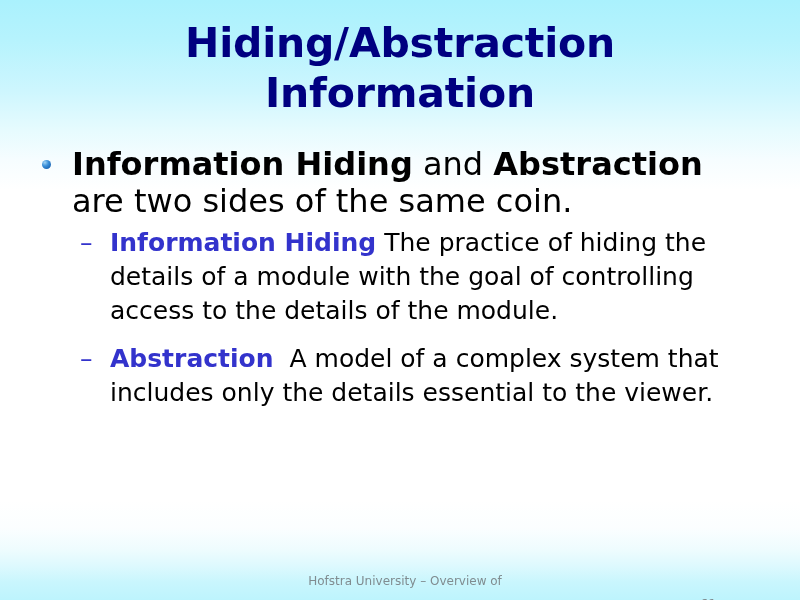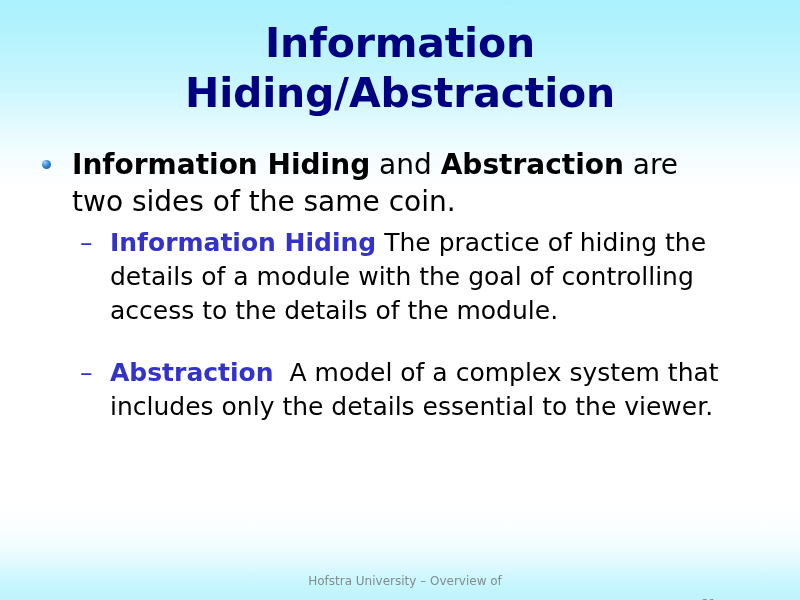--- a/index.html
+++ b/index.html
@@ -63,21 +63,21 @@
   }
 
   
   .bullet-l1 {
     position: relative;
     margin: 0 0 6px 0;
     padding-left: 72px;
     padding-right: 76px;
     color: #000000;
     font-family: "DejaVu Sans", sans-serif;
-    font-size: 28px;
+    font-size: 32px;
     line-height: 37px;
     font-weight: normal;
     text-align: left;
   }
   .bullet-l1 .marker-ball {
     position: absolute;
     left: 42px;
     top: 14px;
     width: 9px;
     height: 9px;
@@ -96,21 +96,21 @@
     padding-right: 28px;
     color: #000000;
     font-family: "DejaVu Sans", sans-serif;
     font-size: 25px;
     line-height: 34px;
     font-weight: normal;
     text-align: left;
     text-indent: -30px;
   }
   .bullet-l2 + .bullet-l2 {
-    margin-top: 28px;
+    margin-top: 14px;
   }
   .bullet-l2 .marker-dash {
     color: #3333cc;
     font-weight: normal;
     display: inline-block;
     width: 30px;
     text-indent: 0;
   }
   .bullet-l2 .lead {
     color: #3333cc;
@@ -153,22 +153,22 @@
     font-size: 13px;
     line-height: 15px;
   }
 </style>
 </head>
 <body>
 
 <div id="slide">
 
   <div id="title-block">
+    <div class="title-line">Hiding/Abstraction</div>
     <div class="title-line">Information</div>
-    <div class="title-line">Hiding/Abstraction</div>
   </div>
 
   <div id="body-block">
 
     <div class="bullet-l1">
       <span class="marker-ball"></span>
       <span class="b1-text"><b>Information Hiding</b><span> and </span><b>Abstraction</b><span> are two sides of the same coin.</span></span>
     </div>
 
     <div class="bullet-l2"><span class="marker-dash">–</span><span class="lead">Information Hiding</span><span class="rest"> The practice of hiding the details of a module with the goal of controlling access to the details of the module.</span></div>

